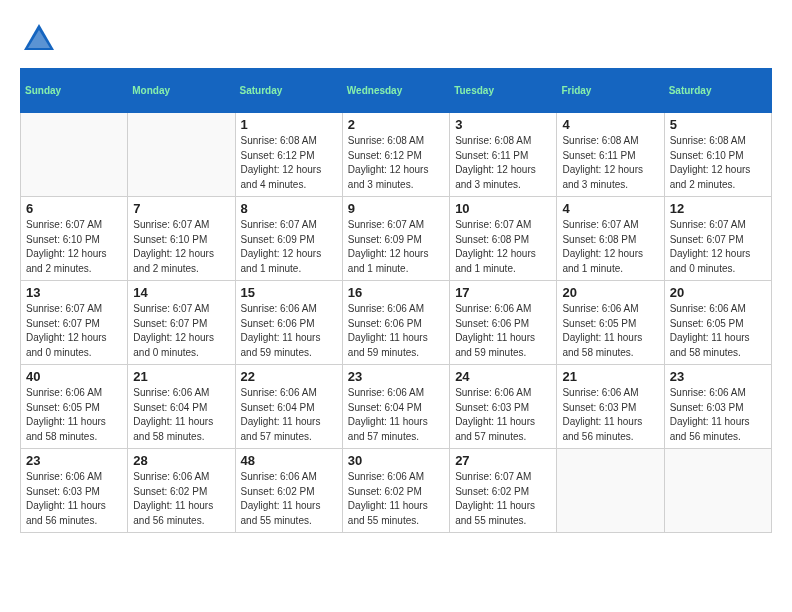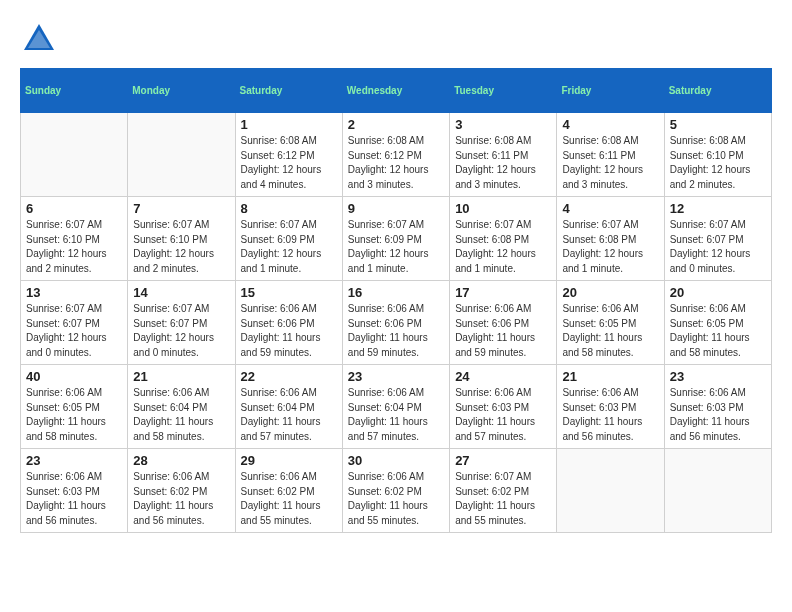--- a/index.html
+++ b/index.html
@@ -325,21 +325,21 @@
 and 56 minutes.</div>
           </td>
           <td>
             <span class="day-num">28</span>
             <div class="day-info" style="white-space: pre-line;">Sunrise: 6:06 AM
 Sunset: 6:02 PM
 Daylight: 11 hours
 and 56 minutes.</div>
           </td>
           <td>
-            <span class="day-num">29</span>
+            <span class="day-num">48</span>
             <div class="day-info" style="white-space: pre-line;">Sunrise: 6:06 AM
 Sunset: 6:02 PM
 Daylight: 11 hours
 and 55 minutes.</div>
           </td>
           <td>
             <span class="day-num">30</span>
             <div class="day-info" style="white-space: pre-line;">Sunrise: 6:06 AM
 Sunset: 6:02 PM
 Daylight: 11 hours

